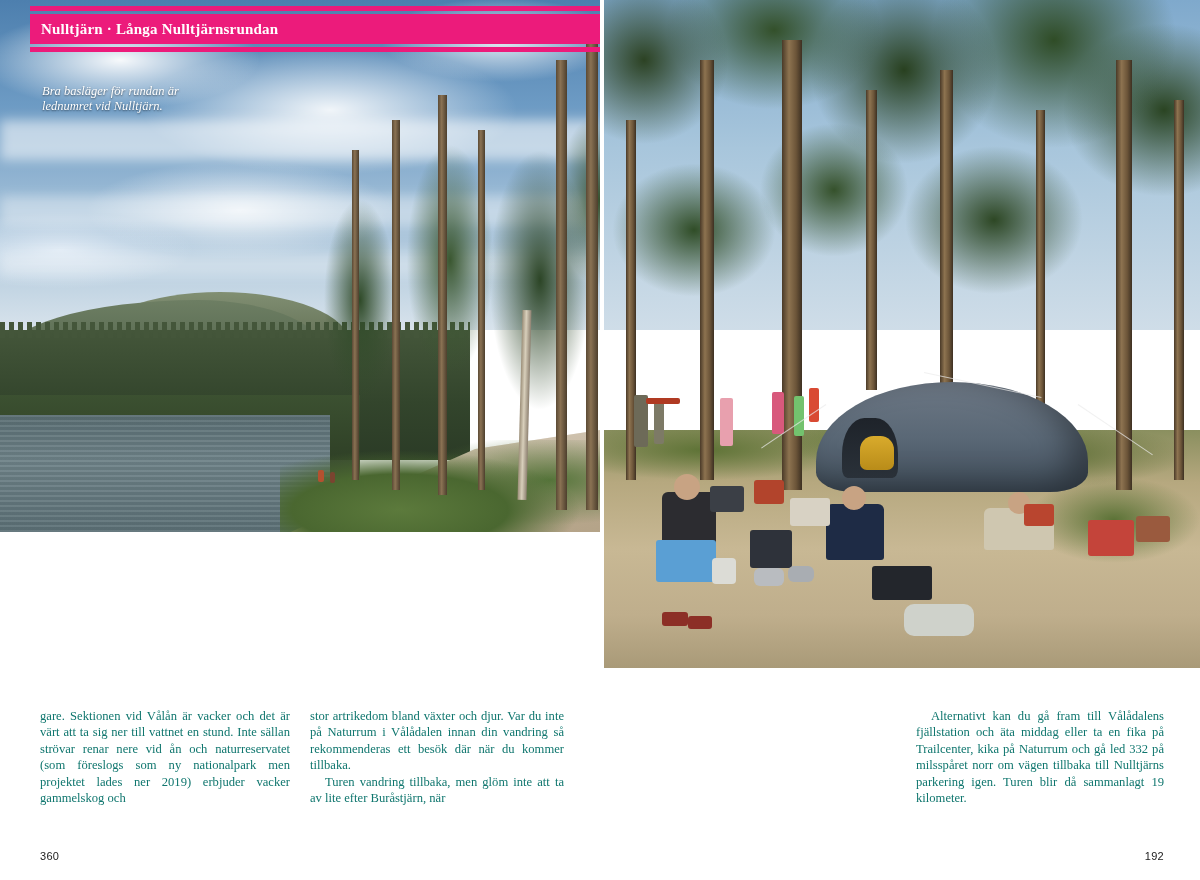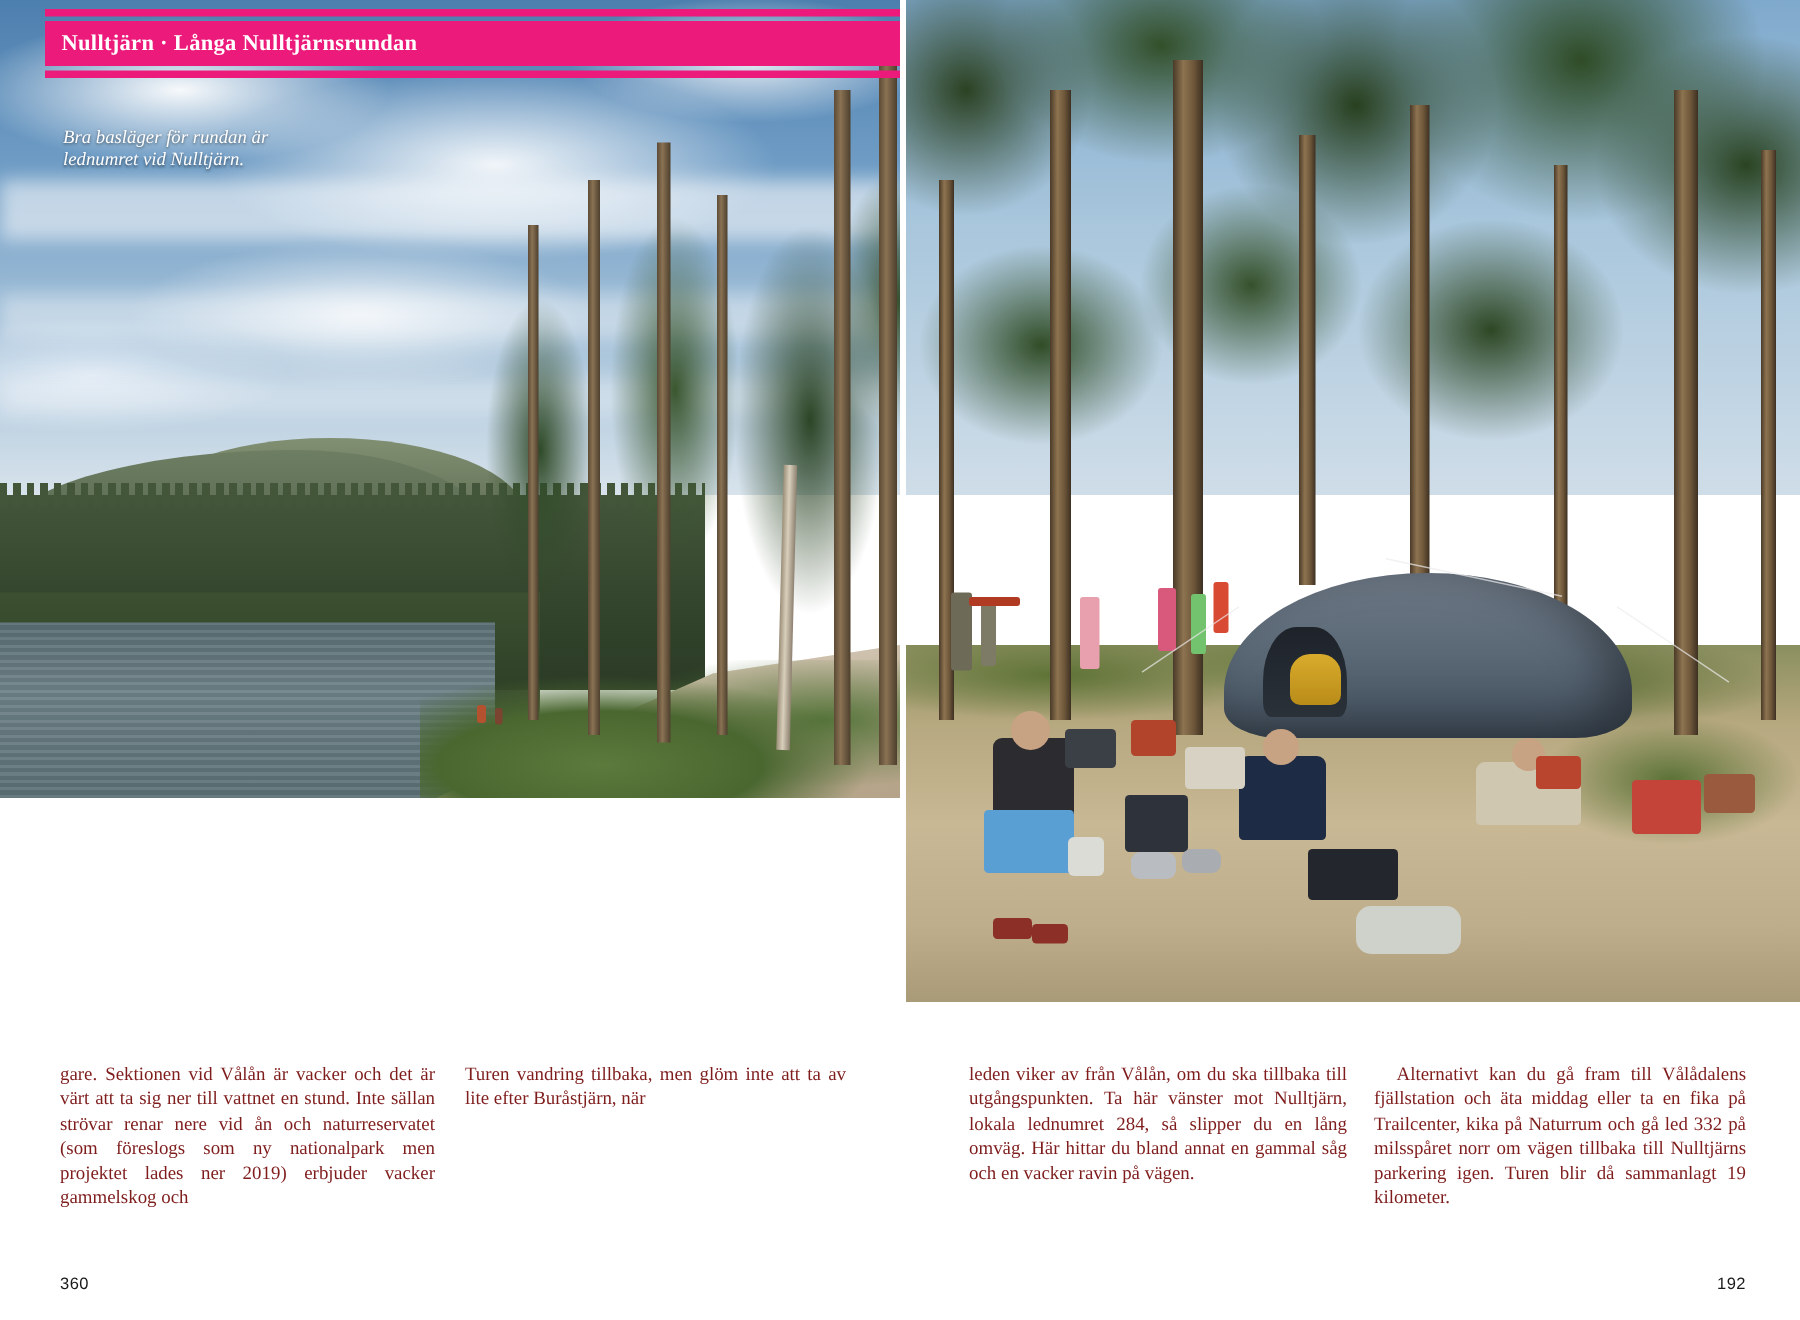--- a/index.html
+++ b/index.html
@@ -263,21 +263,21 @@
     width: 1200px;
     height: 212px;
     background: #ffffff;
   }
   .col {
     position: absolute;
     top: 40px;
     font-family: "Liberation Serif", serif;
     font-size: 12.6px;
     line-height: 16.4px;
-    color: #7f1d1d;
+    color: #0f766e;
     text-align: justify;
     text-justify: inter-word;
     hyphens: manual;
   }
   .col p { margin: 0; }
   .col p + p { text-indent: 15px; margin-top: 0; }
   .col-1 { left: 40px;  width: 250px; }
   .col-2 { left: 310px; width: 254px; }
   .col-3 { left: 646px; width: 252px; }
   .col-4 { left: 916px; width: 248px; }
@@ -395,26 +395,24 @@
   </div>
   <div class="stripe stripe-b"></div>
 
   <div class="text-area">
 
     <div class="col col-1">
       <p>gare. Sektionen vid Vålån är vacker och det är värt att ta sig ner till vattnet en stund. Inte sällan strövar renar nere vid ån och naturreservatet (som föreslogs som ny nationalpark men projektet lades ner 2019) erbjuder vacker gammelskog och</p>
     </div>
 
     <div class="col col-2">
+      <p>stor artrikedom bland växter och djur. Var du inte på Naturrum i Vålådalen innan din vandring så rekommenderas ett besök där när du kommer tillbaka.</p>
       <p>Turen vandring tillbaka, men glöm inte att ta av lite efter Buråstjärn, när</p>
     </div>
 
-    <div class="col col-3">
-      <p>leden viker av från Vålån, om du ska tillbaka till utgångspunkten. Ta här vänster mot Nulltjärn, lokala lednumret 284, så slipper du en lång omväg. Här hittar du bland annat en gammal såg och en vacker ravin på vägen.</p>
-    </div>
 
     <div class="col col-4">
       <p style="text-indent:15px;">Alternativt kan du gå fram till Vålådalens fjällstation och äta middag eller ta en fika på Trailcenter, kika på Naturrum och gå led 332 på milsspåret norr om vägen tillbaka till Nulltjärns parkering igen. Turen blir då sammanlagt 19 kilometer.</p>
     </div>
 
     <div class="folio folio-left">360</div>
     <div class="folio folio-right">192</div>
   </div>
 
 </div>

